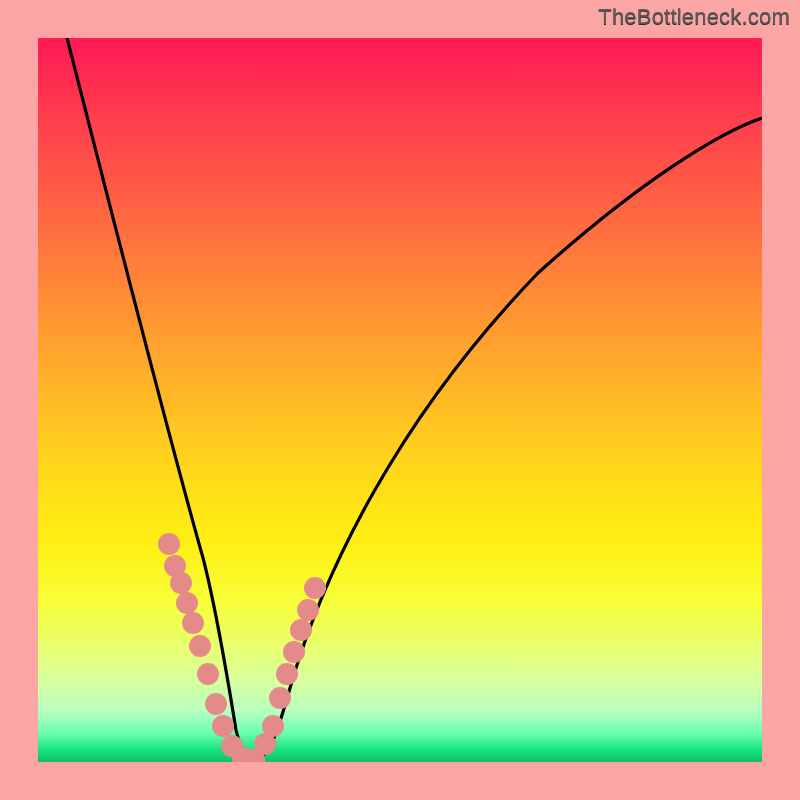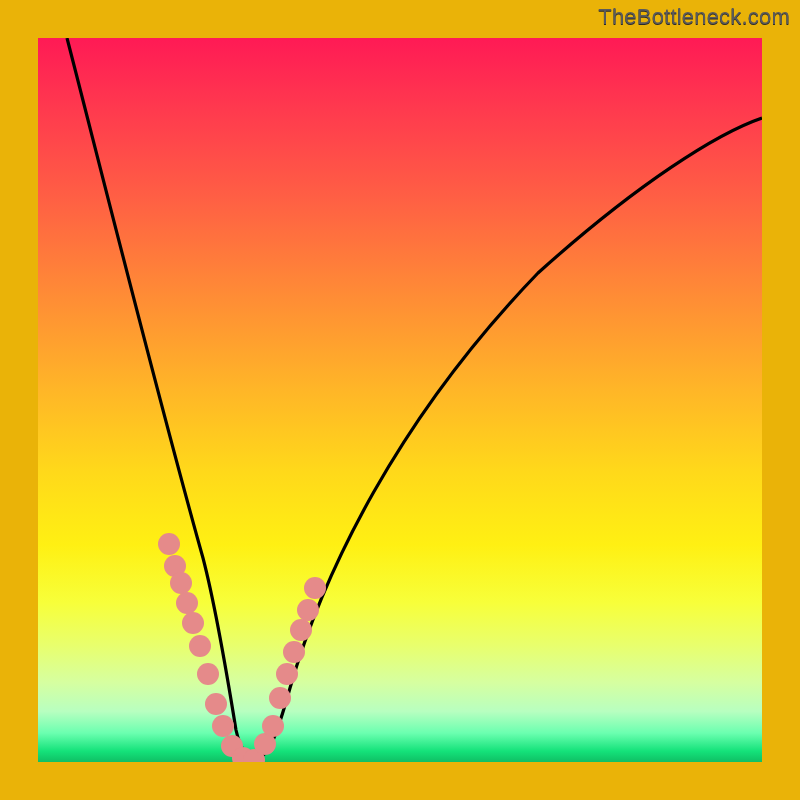--- a/index.html
+++ b/index.html
@@ -7,21 +7,21 @@
     padding: 0;
     width: 800px;
     height: 800px;
     overflow: hidden;
     background: #000;
     font-family: Arial, Helvetica, sans-serif;
   }
   .frame {
     position: absolute;
     inset: 0;
-    background: #eab308;
+    background: #fca5a5;
   }
   .plot {
     position: absolute;
     left: 38px;
     top: 38px;
     width: 724px;
     height: 724px;
     overflow: hidden;
   }
   .gradient {

